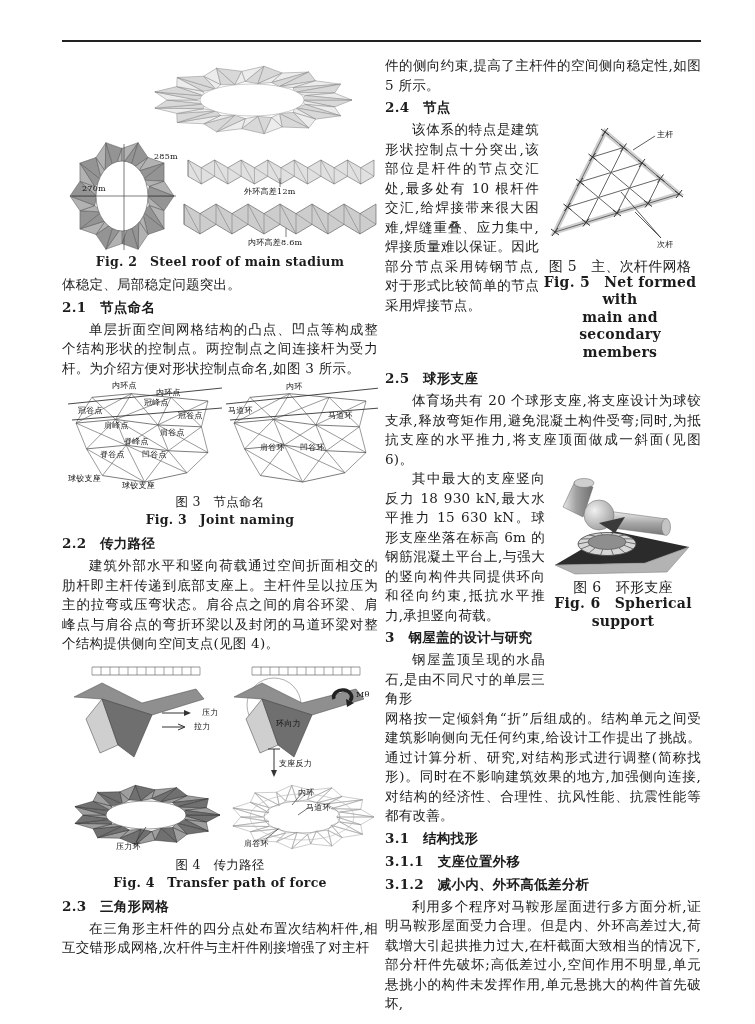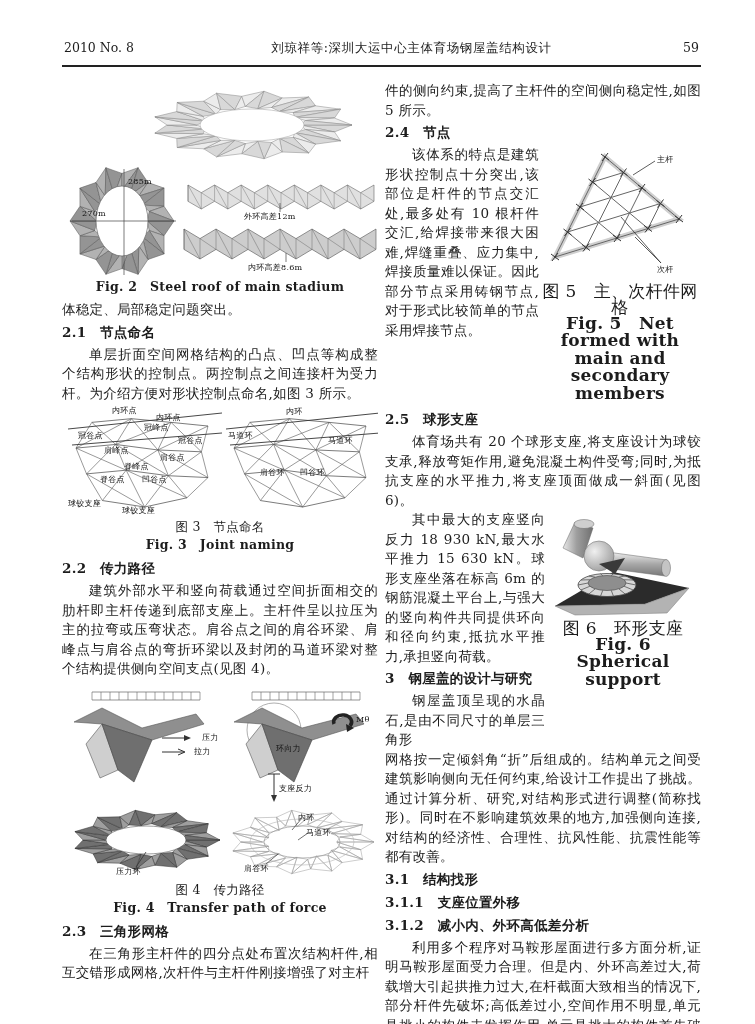--- a/index.html
+++ b/index.html
@@ -20,32 +20,27 @@
   .figwrap{position:relative;margin:0 auto;}
   .figbox{position:relative;}
   .figbox svg{display:block;}
   .flabel{position:absolute;font-size:8px;line-height:9px;white-space:nowrap;color:#111;}
   .capzh{text-align:center;font-size:12.5px;line-height:16px;margin:2px 0 0;text-indent:0;}
   .capen{text-align:center;font-size:12.5px;line-height:17px;font-weight:bold;margin:1px 0 5px;text-indent:0;}
   .capen2{margin:0 0 1px;}
   .row{display:flex;}
   .row .txt{flex:1;min-width:0;}
   .figcol{width:162px;flex:none;}
-  .figcol .capzh,.figcol .capen{font-size:17px;}
+  .figcol .capzh,.figcol .capen{font-size:14px;}
 </style>
 </head>
 <body>
 
 <div class="page">
  <div class="inner">
-  <div class="pghead">
-    <span class="hl">2010 No. 8</span>
-    <span class="hc">刘琼祥等:深圳大运中心主体育场钢屋盖结构设计</span>
-    <span class="hr">59</span>
-  </div>
   <div class="headrule"></div>
 
   <div class="cols">
 
    <div class="col">
 
     <figure class="figwrap" style="margin:0 0 2px 0;">
       <div class="figbox" style="width:316px;height:196px;">
         <svg id="fig2svg" width="316" height="196">
                 <polygon points="290,44 272.5300544812144,50.91622269791042 238.4,44" fill="#d8d8d8" stroke="#888" stroke-width="0.5"></polygon>
@@ -194,21 +189,21 @@
                 <line x1="250" y1="148" x2="266" y2="178" stroke="#555" stroke-width="0.4"></line>
                 <line x1="266" y1="157.6" x2="266" y2="178" stroke="#555" stroke-width="0.4"></line>
                 <line x1="266" y1="157.6" x2="282" y2="168.4" stroke="#555" stroke-width="0.4"></line>
                 <line x1="282" y1="148" x2="282" y2="168.4" stroke="#555" stroke-width="0.4"></line>
                 <line x1="282" y1="148" x2="298" y2="178" stroke="#555" stroke-width="0.4"></line>
                 <line x1="298" y1="157.6" x2="298" y2="178" stroke="#555" stroke-width="0.4"></line>
                 <line x1="298" y1="157.6" x2="314" y2="168.4" stroke="#555" stroke-width="0.4"></line>
                 <line x1="218" y1="122" x2="218" y2="131" stroke="#444" stroke-width="0.7"></line>
                 <line x1="224" y1="172" x2="224" y2="181" stroke="#444" stroke-width="0.7"></line>
               </svg>
-        <span class="flabel" style="left:66px;top:96px;">285m</span>
+        <span class="flabel" style="left:66px;top:96px;padding-left:26px;">285m</span>
         <span class="flabel" style="left:20px;top:128px;">270m</span>
         <span class="flabel" style="left:182px;top:131px;">外环高差12m</span>
         <span class="flabel" style="left:186px;top:182px;">内环高差8.6m</span>
       </div>
       <p class="capen">Fig. 2　Steel roof of main stadium</p>
     </figure>
 
     <p>体稳定、局部稳定问题突出。</p>
     <h4>2.1　节点命名</h4>
     <p class="ind">单层折面空间网格结构的凸点、凹点等构成整个结构形状的控制点。两控制点之间连接杆为受力杆。为介绍方便对形状控制点命名,如图 3 所示。</p>

